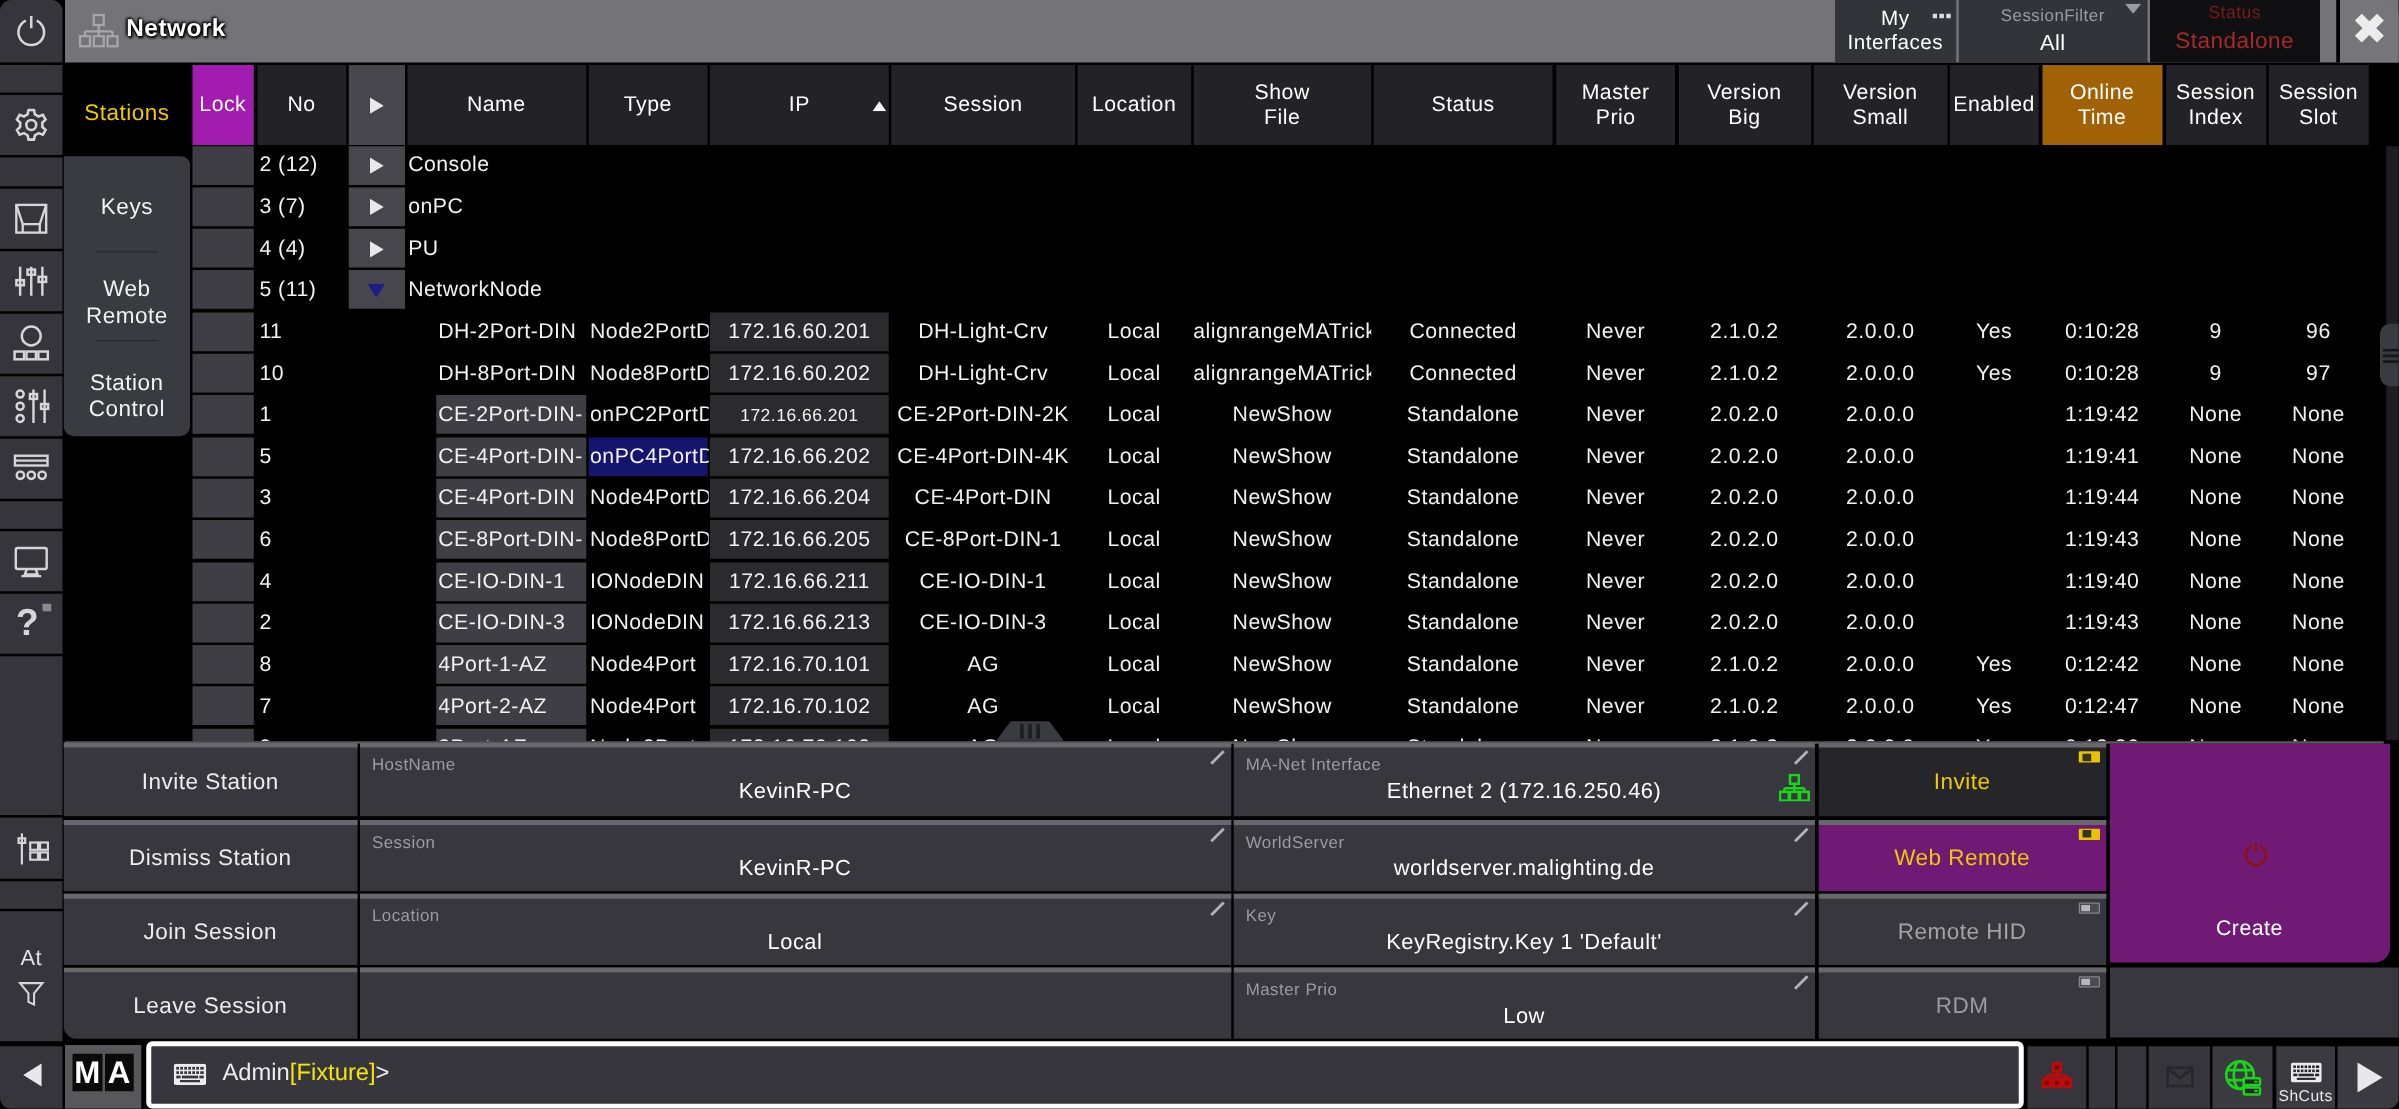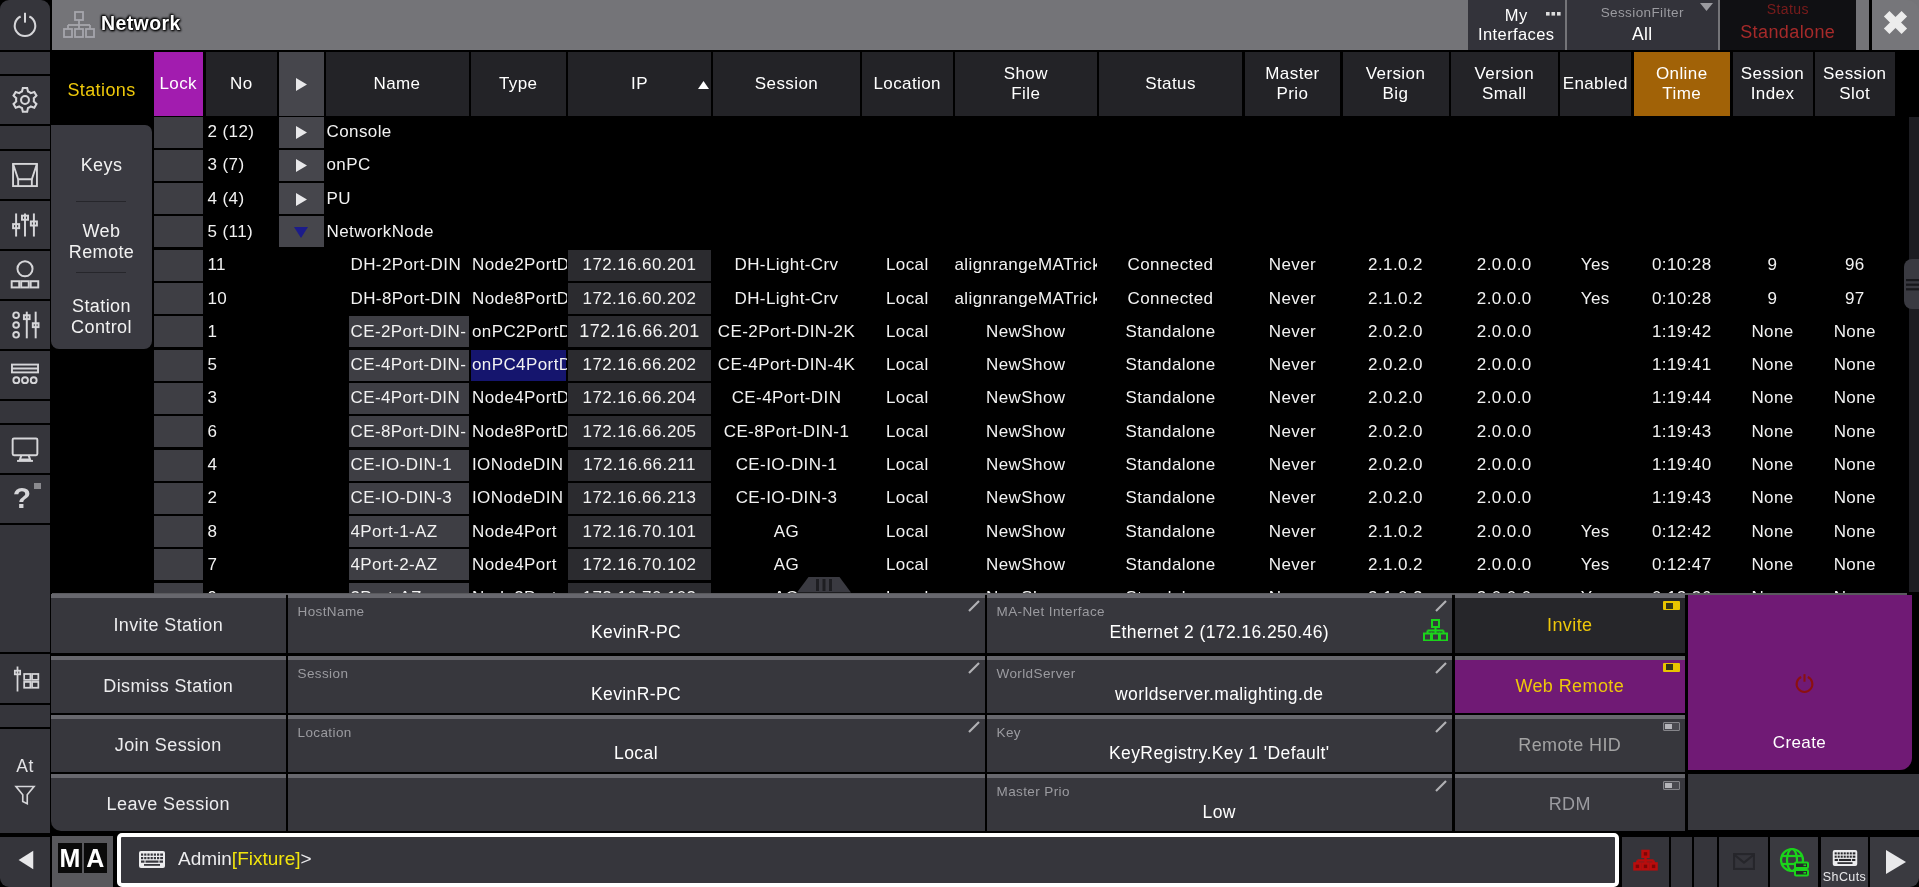--- a/index.html
+++ b/index.html
@@ -300,21 +300,21 @@
 <div class="a" style="left:1581.5px;top:167.0px;width:96.5px;height:31.0px;font-size:17px;display:flex;align-items:center;justify-content:center;overflow:hidden;white-space:nowrap;">0:10:28</div>
 <div class="a" style="left:1680.5px;top:167.0px;width:80.0px;height:31.0px;font-size:17px;display:flex;align-items:center;justify-content:center;overflow:hidden;white-space:nowrap;">9</div>
 <div class="a" style="left:1763.0px;top:167.0px;width:79.5px;height:31.0px;font-size:17px;display:flex;align-items:center;justify-content:center;overflow:hidden;white-space:nowrap;">97</div>
 <div class="a" style="left:902.5px;top:167.0px;width:142.5px;height:31.0px;font-size:17px;display:flex;align-items:center;overflow:hidden;white-space:nowrap;">alignrangeMATricks</div>
 <div class="a" style="left:101.5px;top:200.29999999999995px;width:49.5px;height:31.0px;background:#3e3e44;"></div>
 <div class="a" style="left:155.5px;top:200.29999999999995px;width:71.5px;height:31.0px;font-size:17px;display:flex;align-items:center;">1</div>
 <div class="a" style="left:297.0px;top:200.29999999999995px;width:119.5px;height:31.0px;background:#3e3e44;"></div>
 <div class="a" style="left:298.5px;top:200.29999999999995px;width:118.5px;height:31.0px;font-size:17px;display:flex;align-items:center;overflow:hidden;white-space:nowrap;">CE-2Port-DIN-</div>
 <div class="a" style="left:420.0px;top:200.29999999999995px;width:94.5px;height:31.0px;font-size:17px;display:flex;align-items:center;overflow:hidden;white-space:nowrap;">onPC2PortDIN</div>
 <div class="a" style="left:516.0px;top:200.29999999999995px;width:143.0px;height:31.0px;background:#2b2b2f;">
-      <div class="ct" style="width:100%;height:100%;font-size:18px;">172.16.66.201</div>
+      <div class="ct" style="width:100%;height:100%;font-size:14px;">172.16.66.201</div>
     </div>
 <div class="a" style="left:661.0px;top:200.29999999999995px;width:147.0px;height:31.0px;font-size:17px;display:flex;align-items:center;justify-content:center;overflow:hidden;white-space:nowrap;">CE-2Port-DIN-2K</div>
 <div class="a" style="left:810.0px;top:200.29999999999995px;width:90.5px;height:31.0px;font-size:17px;display:flex;align-items:center;justify-content:center;overflow:hidden;white-space:nowrap;">Local</div>
 <div class="a" style="left:1047.0px;top:200.29999999999995px;width:143.0px;height:31.0px;font-size:17px;display:flex;align-items:center;justify-content:center;overflow:hidden;white-space:nowrap;">Standalone</div>
 <div class="a" style="left:1193.0px;top:200.29999999999995px;width:95.0px;height:31.0px;font-size:17px;display:flex;align-items:center;justify-content:center;overflow:hidden;white-space:nowrap;">Never</div>
 <div class="a" style="left:1290.5px;top:200.29999999999995px;width:106.0px;height:31.0px;font-size:17px;display:flex;align-items:center;justify-content:center;overflow:hidden;white-space:nowrap;">2.0.2.0</div>
 <div class="a" style="left:1399.0px;top:200.29999999999995px;width:106.5px;height:31.0px;font-size:17px;display:flex;align-items:center;justify-content:center;overflow:hidden;white-space:nowrap;">2.0.0.0</div>
 <div class="a" style="left:1581.5px;top:200.29999999999995px;width:96.5px;height:31.0px;font-size:17px;display:flex;align-items:center;justify-content:center;overflow:hidden;white-space:nowrap;">1:19:42</div>
 <div class="a" style="left:1680.5px;top:200.29999999999995px;width:80.0px;height:31.0px;font-size:17px;display:flex;align-items:center;justify-content:center;overflow:hidden;white-space:nowrap;">None</div>
 <div class="a" style="left:1763.0px;top:200.29999999999995px;width:79.5px;height:31.0px;font-size:17px;display:flex;align-items:center;justify-content:center;overflow:hidden;white-space:nowrap;">None</div>

